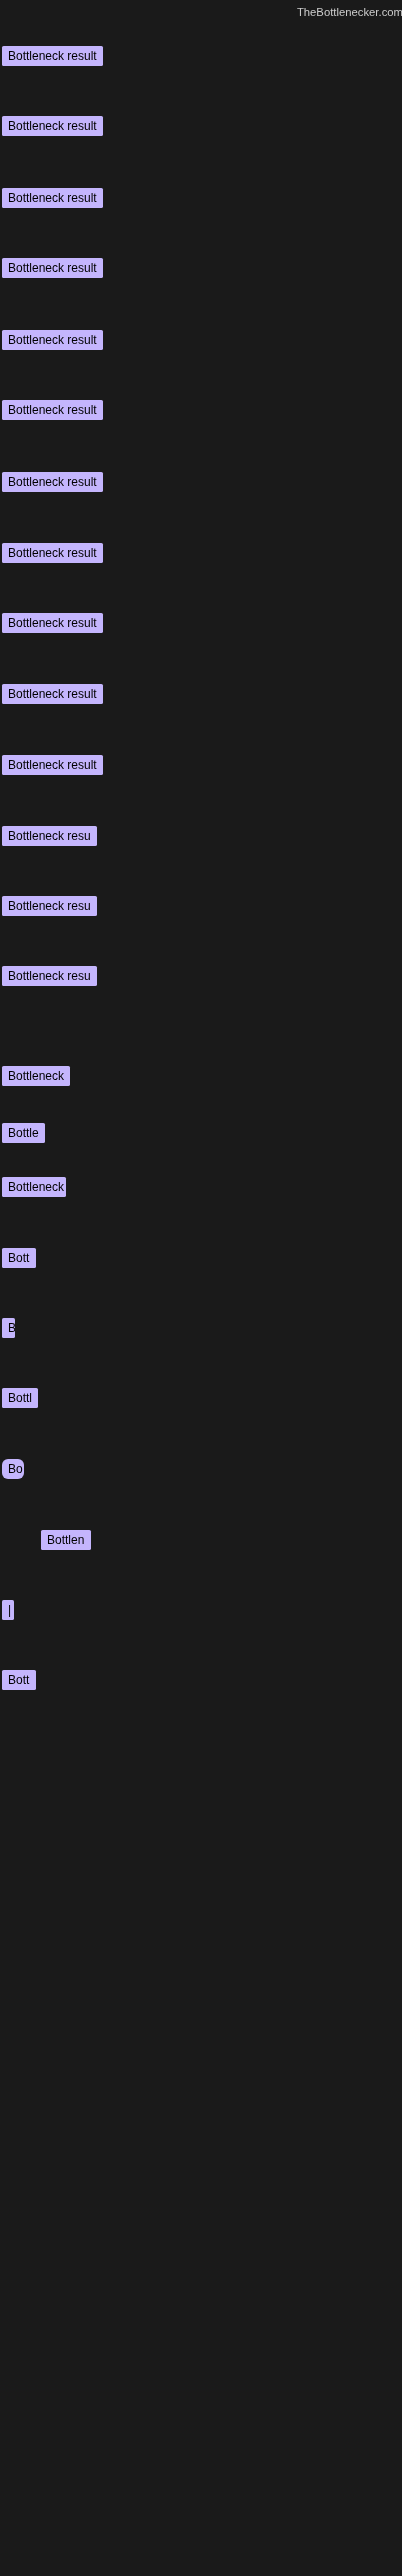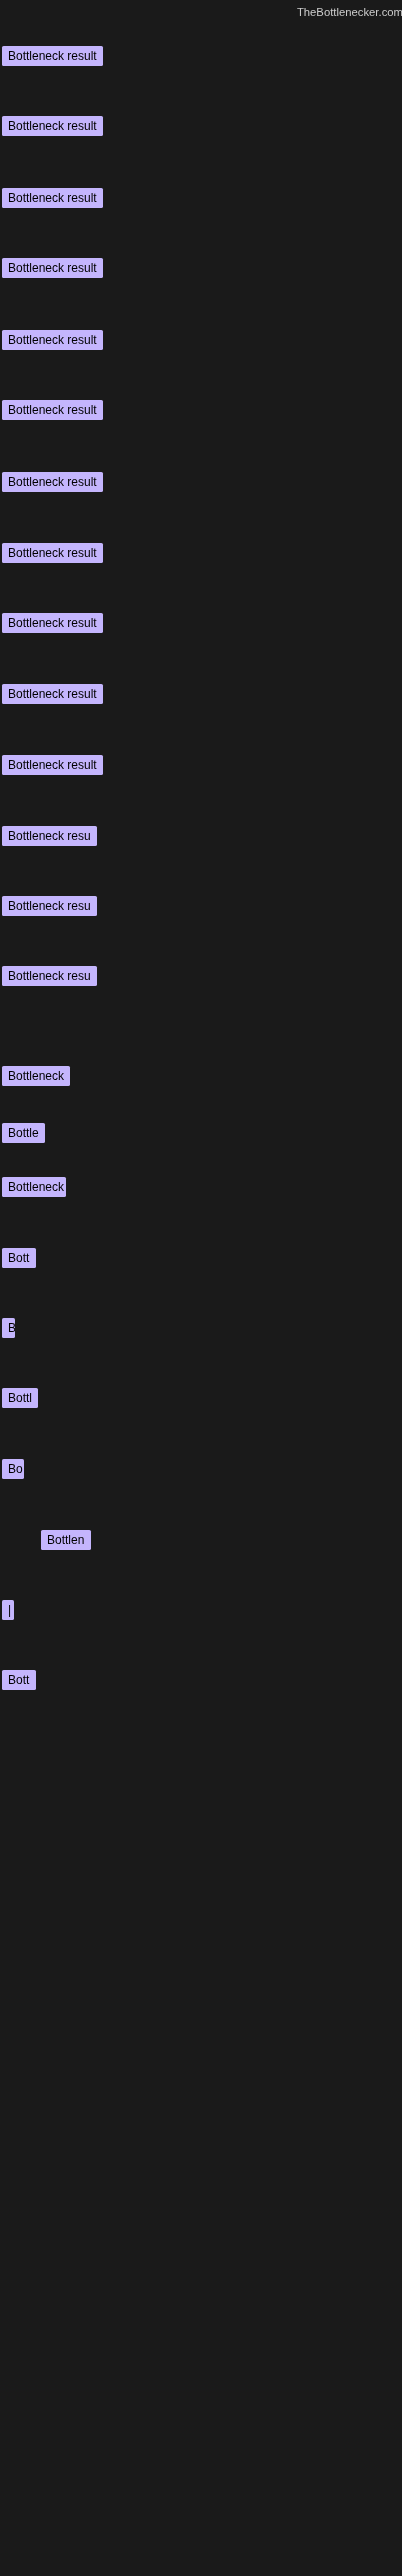--- a/index.html
+++ b/index.html
@@ -63,18 +63,18 @@
     <div class="item-container" style="top: 755px; left: 1.6px;"><span class="bottleneck-label" style="max-width: 119px;">Bottleneck result</span></div>
     <div class="item-container" style="top: 826px; left: 1.6px;"><span class="bottleneck-label" style="max-width: 106px;">Bottleneck resu</span></div>
     <div class="item-container" style="top: 896px; left: 1.6px;"><span class="bottleneck-label" style="max-width: 103px;">Bottleneck resu</span></div>
     <div class="item-container" style="top: 966px; left: 1.6px;"><span class="bottleneck-label" style="max-width: 98px;">Bottleneck resu</span></div>
     <div class="item-container" style="top: 1037px; left: 1.6px;"><span class="bottleneck-label" style="max-width: 74px; margin-top: 29px;">Bottleneck</span></div>
     <div class="item-container" style="top: 1107px; left: 1.6px; margin-top: 16px;"><span class="bottleneck-label" style="max-width: 47px;">Bottle</span></div>
     <div class="item-container" style="top: 1177px; left: 1.6px;"><span class="bottleneck-label" style="max-width: 64px;">Bottleneck</span></div>
     <div class="item-container" style="top: 1248px; left: 1.6px;"><span class="bottleneck-label" style="max-width: 34px;">Bott</span></div>
     <div class="item-container" style="top: 1318px; left: 1.6px;"><span class="bottleneck-label" style="max-width: 13px;">B</span></div>
     <div class="item-container" style="top: 1388px; left: 1.6px;"><span class="bottleneck-label" style="max-width: 37px;">Bottl</span></div>
-    <div class="item-container" style="top: 1459px; left: 1.6px;"><span class="bottleneck-label" style="max-width: 22.5px;">Bo</span></div>
+    <div class="item-container" style="top: 1459px; left: 1.6px;"><span class="bottleneck-label" style="max-width: 22.5px; border-radius: 6px;">Bo</span></div>
     <div class="item-container" style="top: 1530px; left: 1.6px; padding-left: 39px;"><span class="bottleneck-label" style="max-width: 52px;">Bottlen</span></div>
     <div class="item-container" style="top: 1600px; left: 1.6px;"><span class="bottleneck-label" style="max-width: 6.4px;">|</span></div>
     <div class="item-container" style="top: 1670px; left: 1.6px;"><span class="bottleneck-label" style="max-width: 34px;">Bott</span></div>
   </div>
 
 
 </body></html>

